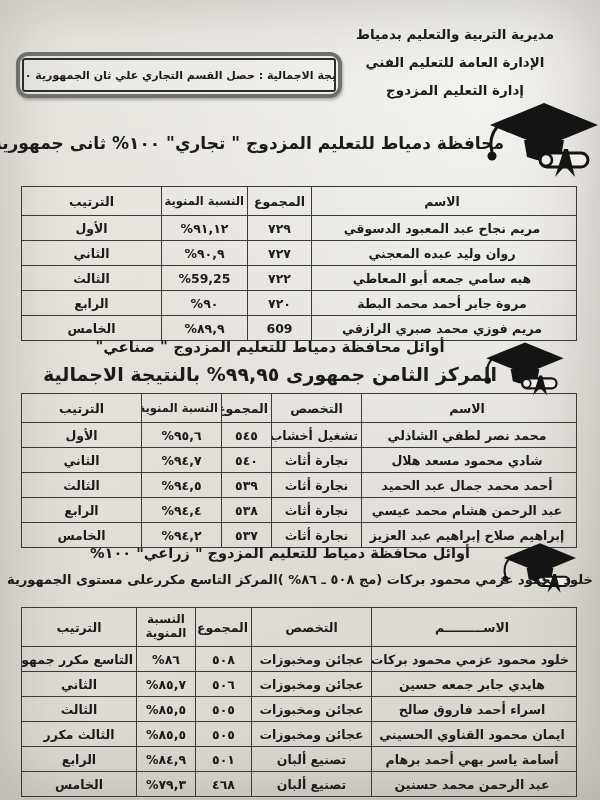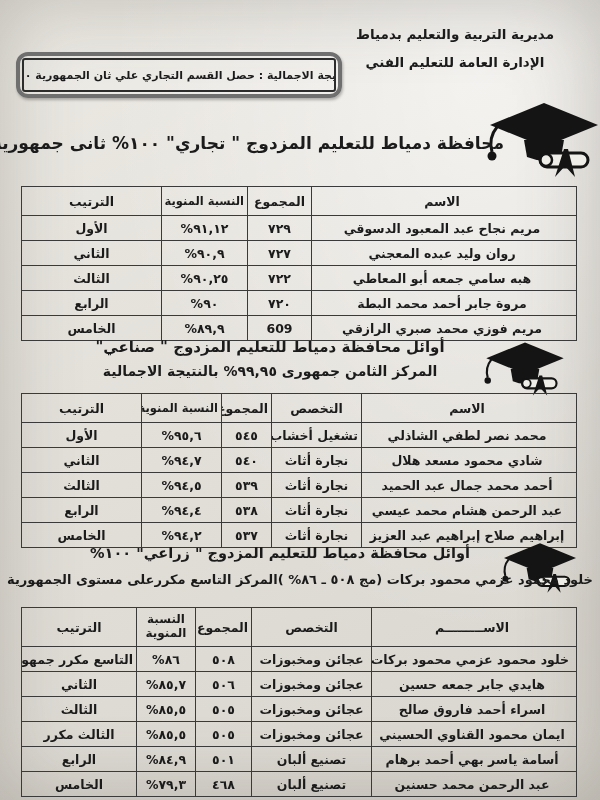--- a/index.html
+++ b/index.html
@@ -18,21 +18,21 @@
   .banner-outer{position:absolute;left:16px;top:52px;width:326px;height:46px;
     border:4px solid #6f6f6f;border-radius:12px;padding:2px;box-sizing:border-box;
     box-shadow:1px 2px 3px rgba(0,0,0,.28);display:flex;background:rgba(255,255,255,.12);}
   .banner-inner{flex:1;border:2px solid #2c2c2c;border-radius:3px;display:flex;
     align-items:center;justify-content:center;font-size:11px;font-weight:bold;
     white-space:nowrap;overflow:hidden;padding:0 4px;}
   
   .hline{position:absolute;left:0;right:0;text-align:center;font-weight:bold;white-space:nowrap;}
   #h1   {top:133px;font-size:17px;padding-left:36px;padding-right:96px;}
   #h2a  {top:338px;font-size:15px;padding-right:60px;}
-  #h2b  {top:363px;font-size:14px;padding-right:60px;}
+  #h2b  {top:363px;font-size:19px;padding-right:60px;}
   #h3a  {top:545px;font-size:14.5px;padding-right:40px;}
   #h3b  {top:572px;font-size:13px;}
   
   table.t{position:absolute;right:23px;width:555px;border-collapse:collapse;table-layout:fixed;}
   #t1{top:186px;} #t2{top:393px;} #t3{top:607px;}
   .t td{border:1.6px solid #3a3a3a;font-weight:bold;font-size:12.5px;vertical-align:middle;
     height:24px;padding:0 3px;overflow:hidden;white-space:nowrap;text-align:center;}
   .t tr.hd td{height:28px;}
   #t3 tr.hd td{height:38px;}
   #t1 tr.hd td.c-pct, #t2 tr.hd td.c-pct{font-size:11.5px;}
@@ -62,20 +62,21 @@
       <path d="M80,49 L71,77 L81,66 L91,77 L84,49 Z" fill="#141414"></path>
     </symbol>
   </defs>
 </svg>
 
 <div class="page">
 
   <div class="letterhead">
     <div>مديرية التربية والتعليم بدمياط</div>
     <div>الإدارة العامة للتعليم الفني</div>
+    <div>إدارة التعليم المزدوج</div>
   </div>
 
   <div class="banner-outer">
     <div class="banner-inner">النتيجة الاجمالية : حصل القسم التجاري علي ثان الجمهورية ١٠٠٪</div>
   </div>
 
   <svg id="cap1" class="cap">
       <use href="#gradcap"></use>
     </svg>
   <div id="h1" class="hline">محافظة دمياط للتعليم المزدوج " تجاري" ١٠٠% ثانى جمهورية</div>
@@ -102,21 +103,21 @@
     </tr>
     <tr>
       <td class="c-name">روان وليد عبده المعجني</td>
       <td>٧٢٧</td>
       <td><span class="pct">%٩٠,٩</span></td>
       <td>الثاني</td>
     </tr>
     <tr>
       <td class="c-name">هبه سامي جمعه أبو المعاطي</td>
       <td>٧٢٢</td>
-      <td><span class="pct">%٩٠,٢٥</span></td>
+      <td><span class="pct">%59,25</span></td>
       <td>الثالث</td>
     </tr>
     <tr>
       <td class="c-name">مروة جابر أحمد محمد البطة</td>
       <td>٧٢٠</td>
       <td><span class="pct">%٩٠</span></td>
       <td>الرابع</td>
     </tr>
     <tr>
       <td class="c-name">مريم فوزي محمد صبري الرازقي</td>

